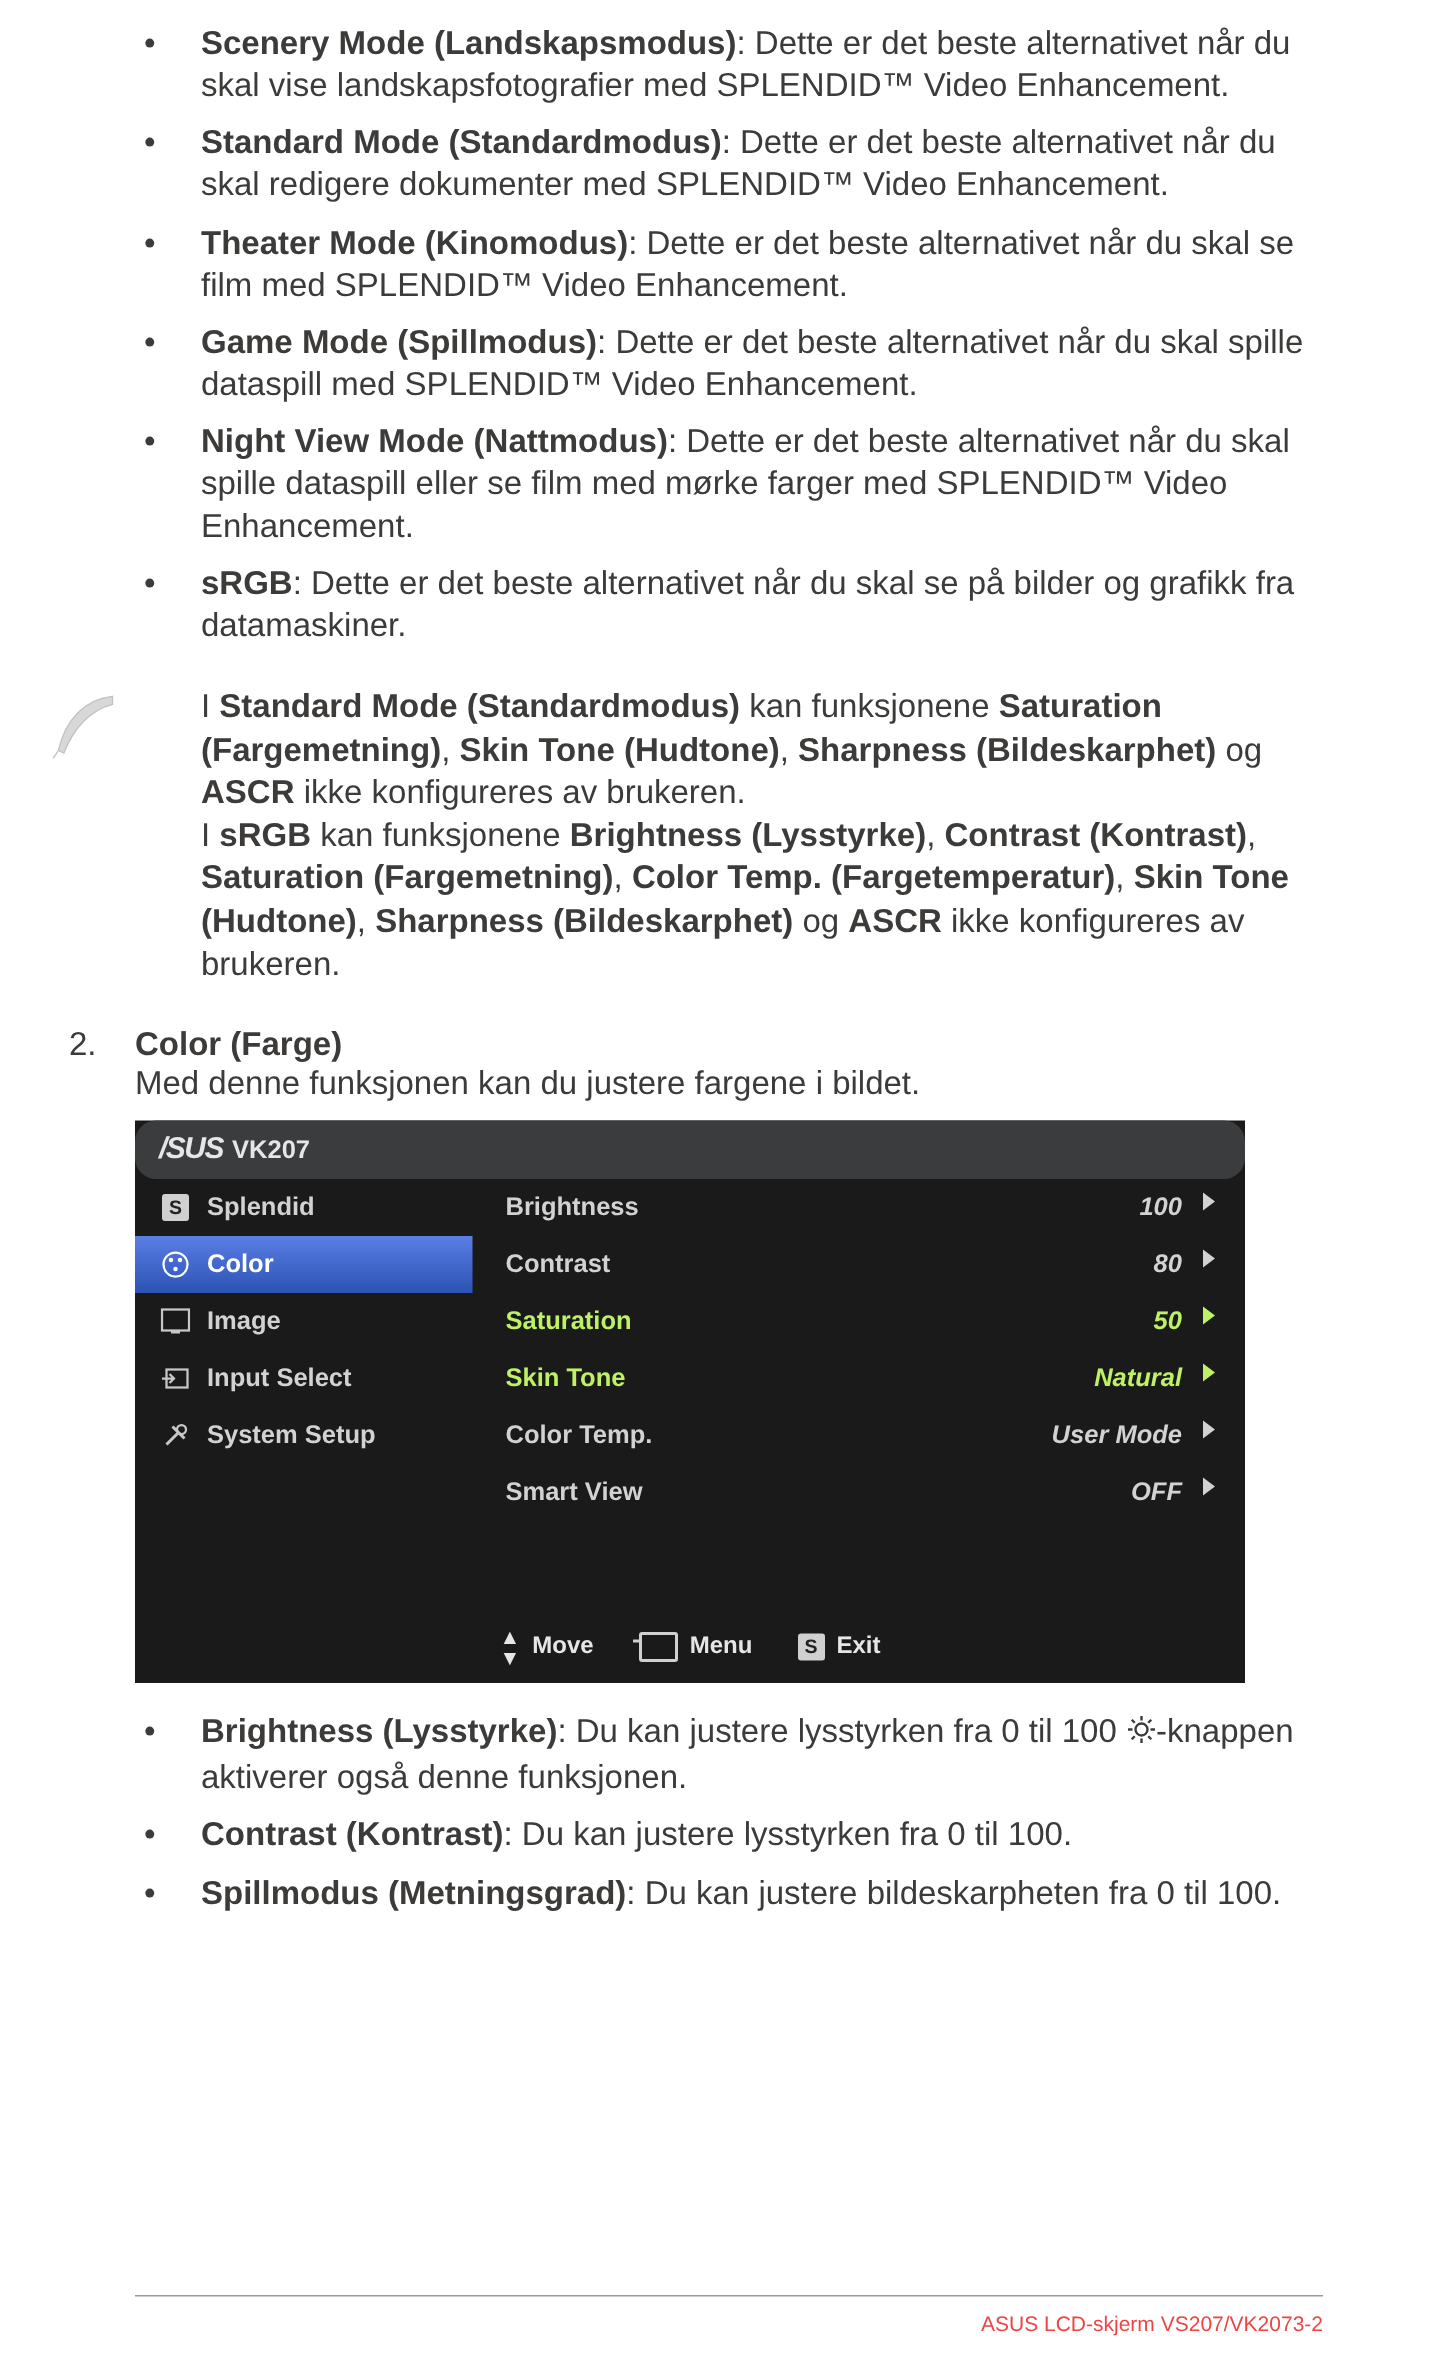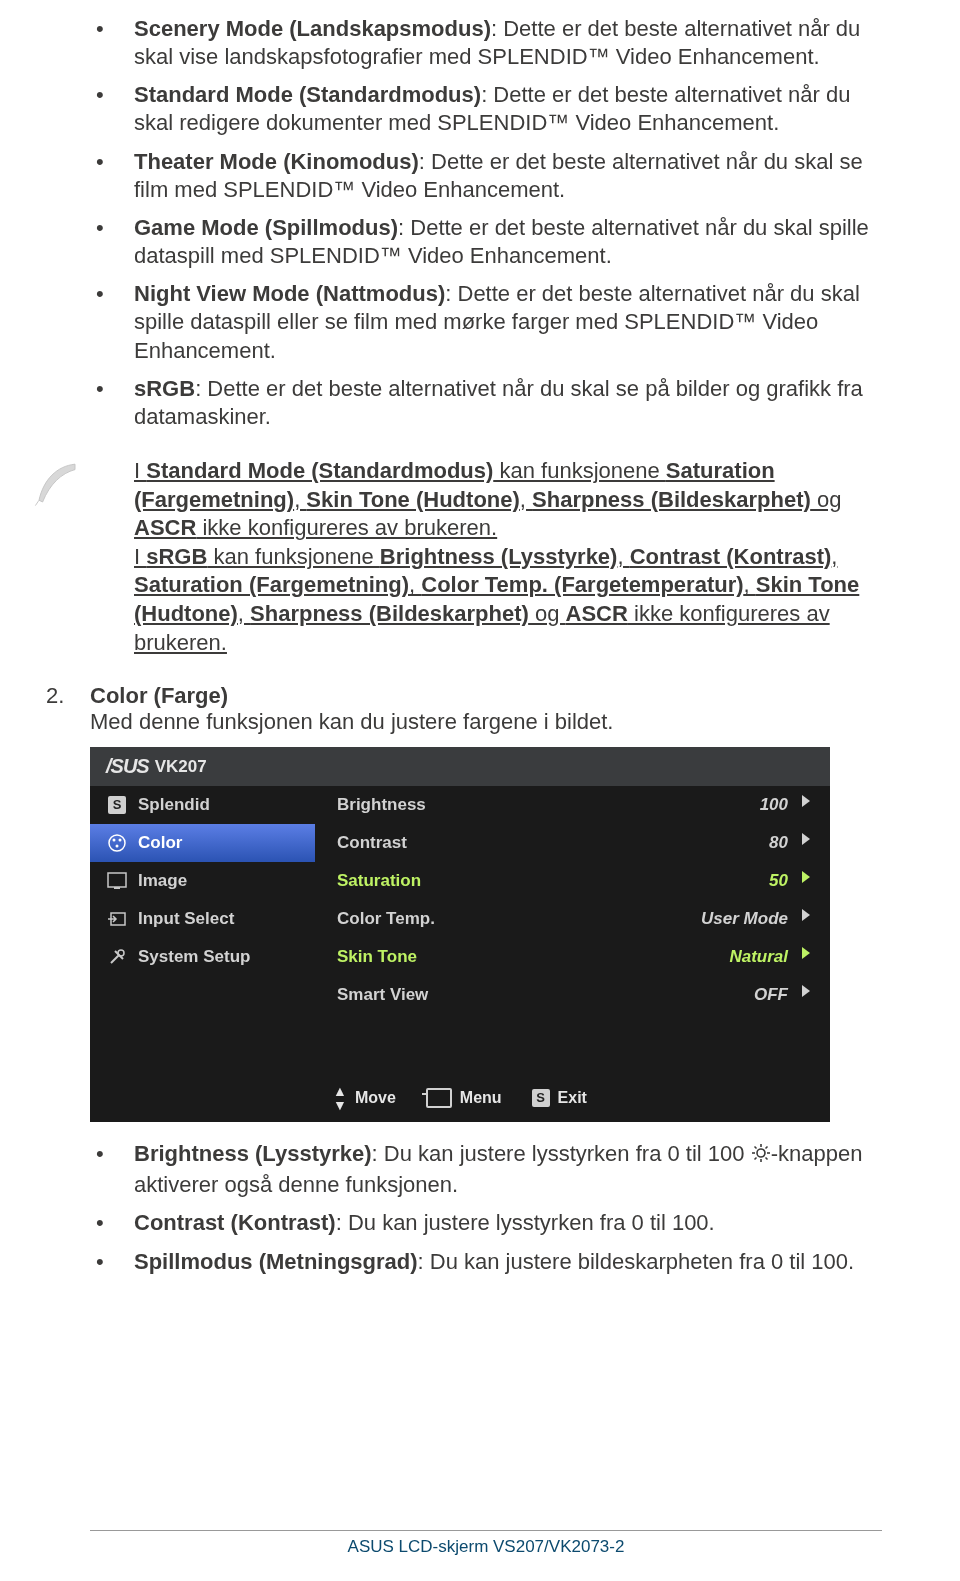--- a/index.html
+++ b/index.html
@@ -3,26 +3,26 @@
 <meta charset="utf-8">
 <style>
   html,body{margin:0;padding:0;background:#fff;color:#3c3b3a;font-family:Arial,Helvetica,sans-serif;}
   .page{width:960px;margin:0 auto;min-height:1581px;position:relative;box-sizing:border-box;padding:15px 78px 60px 90px;}
   ul.top{list-style:none;padding:0;margin:0;}
   ul.top>li{position:relative;padding-left:44px;font-size:22px;line-height:1.28;margin-bottom:10px;}
   ul.top>li::before{content:"•";position:absolute;left:6px;top:0;font-size:22px;}
   .bold{font-weight:bold;}
   .note-row{display:flex;align-items:flex-start;margin-top:26px;margin-bottom:26px;}
   .feather{width:60px;flex-shrink:0;margin-left:-60px;opacity:.6;}
-  .note-text{font-size:22px;line-height:1.3;padding-left:44px;text-decoration:underline;}
+  .note-text{font-size:22px;line-height:1.3;padding-left:44px;}
   .section-row{display:flex;align-items:flex-start;margin-top:6px;}
   .section-num{font-size:22px;width:44px;flex-shrink:0;margin-left:-44px;}
   .section-body{font-size:22px;}
   .osd{margin-top:12px;margin-left:0;width:740px;background:#1a1a1a;color:#dcdcdc;font-family:"Segoe UI",Arial,sans-serif;}
-  .osd-header{display:flex;align-items:center;background:#3a3c3e;padding:8px 16px 8px 16px;}
+  .osd-header{display:flex;align-items:center;background:#3a3c3e;padding:8px 16px 8px 16px;border-radius:14px;}
   .asus-logo{font-style:italic;font-weight:bold;letter-spacing:-1px;color:#e6e6e6;font-size:20px;margin-right:6px;}
   .osd-model{color:#e6e6e6;font-weight:bold;font-size:17px;}
   .osd-body{display:flex;}
   .osd-left{width:225px;}
   .osd-left .cat{display:flex;align-items:center;height:38px;padding-left:14px;font-weight:bold;font-size:17px;color:#d2d2d2;}
   .osd-left .cat.sel{background:linear-gradient(#5b7ee5,#2b53b3);color:#fff;}
   .cat .ic{width:26px;display:flex;justify-content:center;margin-right:8px;}
   .sbox{display:inline-block;width:18px;height:18px;background:#d0d0d0;color:#222;font-weight:bold;font-size:13px;text-align:center;line-height:18px;border-radius:2px;}
   .osd-right{flex:1;padding-top:0;}
   .osd-right .row{display:flex;align-items:center;justify-content:space-between;height:38px;padding:0 20px 0 22px;font-weight:bold;font-size:17px;color:#d2d2d2;}
@@ -32,21 +32,21 @@
   .osd-gap{height:60px;}
   .osd-footer{display:flex;align-items:center;justify-content:center;gap:30px;background:#1a1a1a;color:#e6e6e6;font-weight:bold;font-size:16px;padding:10px 0;}
   .osd-footer .grp{display:flex;align-items:center;gap:8px;}
   .arrows{font-size:14px;line-height:1;display:flex;flex-direction:column;align-items:center;}
   .menu-ic{display:inline-block;width:22px;height:16px;border:2px solid #d0d0d0;border-radius:2px;position:relative;}
   .menu-ic::before{content:"";position:absolute;left:-6px;top:3px;width:6px;height:2px;background:#d0d0d0;}
   ul.bottom{list-style:none;padding:0;margin:18px 0 0 0;}
   ul.bottom>li{position:relative;padding-left:44px;font-size:22px;line-height:1.3;margin-bottom:10px;}
   ul.bottom>li::before{content:"•";position:absolute;left:6px;top:0;font-size:22px;}
   .gear{display:inline-block;vertical-align:-2px;}
-  .footer{position:absolute;bottom:24px;left:90px;right:78px;display:flex;justify-content:center;font-size:17px;color:#0c4a6e;}
+  .footer{position:absolute;bottom:24px;left:90px;right:78px;display:flex;justify-content:flex-end;font-size:14px;color:#ef4444;}
   .rule{position:absolute;bottom:50px;left:90px;right:78px;height:1px;background:#999;}
 </style>
 </head>
 <body>
 
 <div class="page">
 
   <ul class="top">
     <li><span class="bold">Scenery Mode (Landskapsmodus)</span><span>: Dette er det beste alternativet når du skal vise landskapsfotografier med SPLENDID™ Video Enhancement.</span></li>
     <li><span class="bold">Standard Mode (Standardmodus)</span><span>: Dette er det beste alternativet når du skal redigere dokumenter med SPLENDID™ Video Enhancement.</span></li>
@@ -141,31 +141,31 @@
                   <span class="tri"></span>
                 </span>
               </div>
             <div class="row dis">
                 <span>Saturation</span>
                 <span class="val">
                   <span>50</span>
                   <span class="tri"></span>
                 </span>
               </div>
-            <div class="row">
-                <span>Color Temp.</span>
-                <span class="val">
-                  <span>User Mode</span>
-                  <span class="tri"></span>
-                </span>
-              </div>
             <div class="row dis">
                 <span>Skin Tone</span>
                 <span class="val">
                   <span>Natural</span>
+                  <span class="tri"></span>
+                </span>
+              </div>
+            <div class="row">
+                <span>Color Temp.</span>
+                <span class="val">
+                  <span>User Mode</span>
                   <span class="tri"></span>
                 </span>
               </div>
             <div class="row">
                 <span>Smart View</span>
                 <span class="val">
                   <span>OFF</span>
                   <span class="tri"></span>
                 </span>
               </div>

